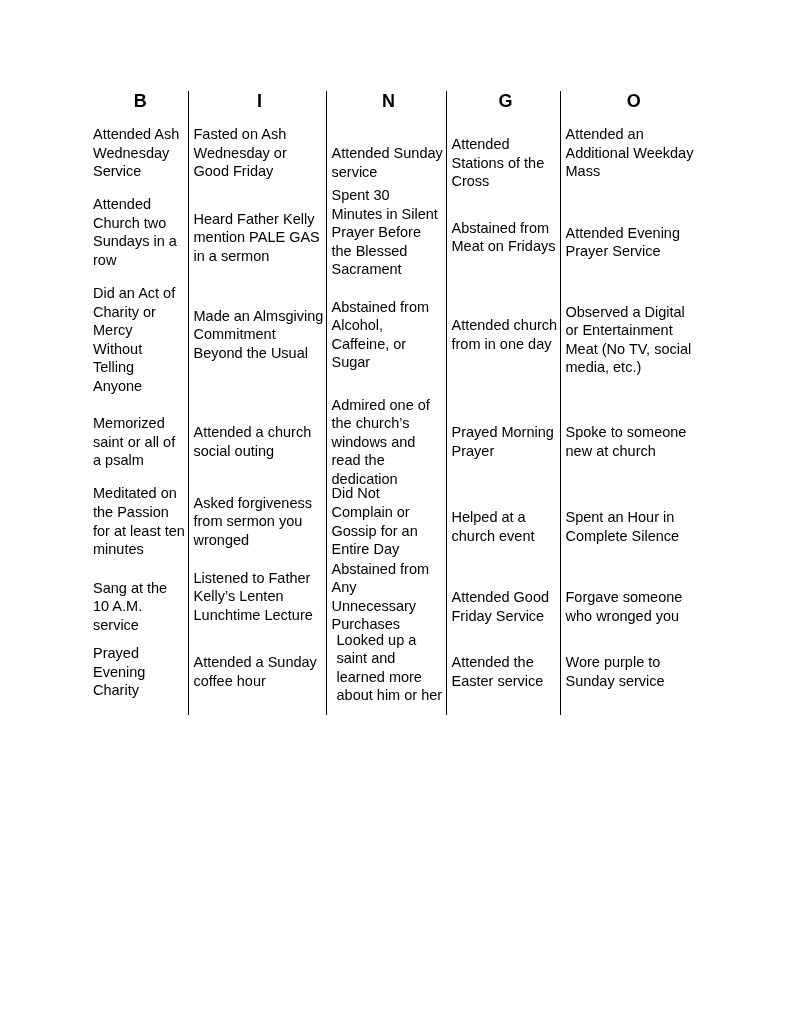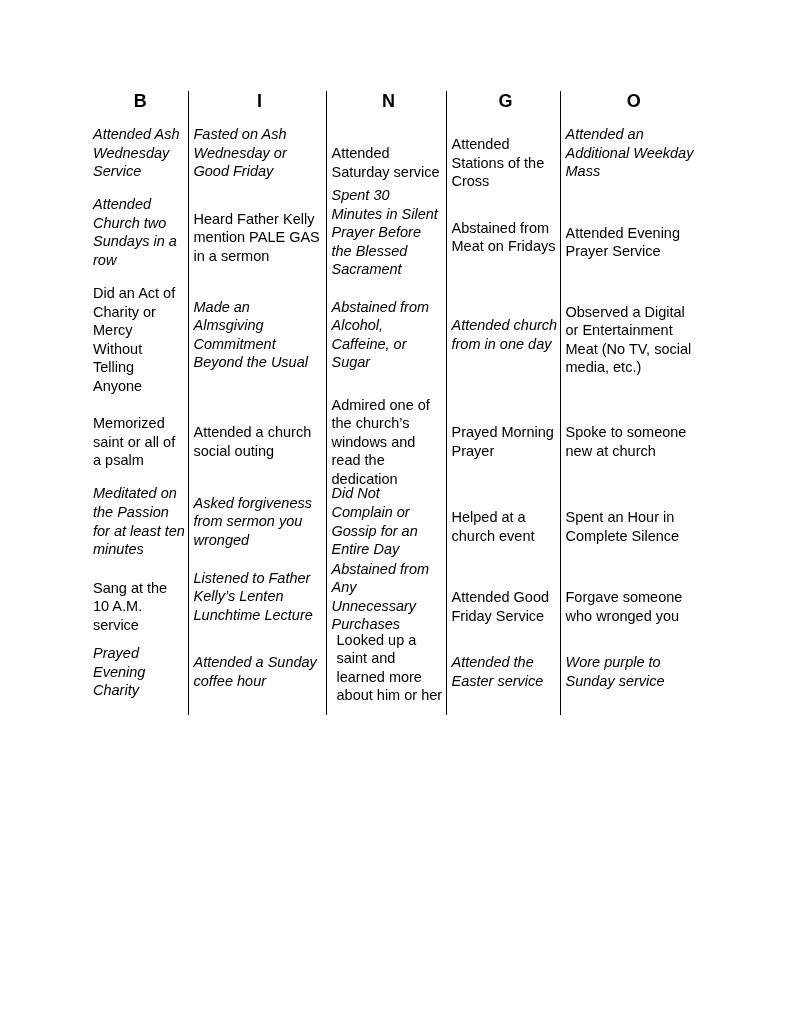--- a/index.html
+++ b/index.html
@@ -92,21 +92,21 @@
   tr.row-0 td { height: 66px; }
   tr.row-1 td { height: 76px; }
   tr.row-2 td { height: 76px; }
   tr.row-3 td { height: 76px; }
   tr.row-4 td { height: 76px; }
   tr.row-5 td { height: 66px; }
   tr.row-6 td { height: 76px; }
 
   
   .nudge-up   { position: relative; top: -9px; padding-left: 10px; }
-  .nudge-up-s { position: relative; top: -5px; font-style: italic; }
+  .nudge-up-s { position: relative; top: -5px; }
   .nudge-dn-s { position: relative; top: 5px; }
 </style>
 </head>
 <body>
 
 <div id="page">
 
   <div id="bingo-grid">
     <table class="grid-table">
       <colgroup>
@@ -138,21 +138,21 @@
       <tbody>
 
         <tr class="row-0">
           <td class="col-0">
               <span class="cell-text nudge-up-s">Attended Ash Wednesday Service</span>
             </td>
           <td class="col-1">
               <span class="cell-text nudge-up-s">Fasted on Ash Wednesday or Good Friday</span>
             </td>
           <td class="col-2">
-              <span class="cell-text nudge-dn-s">Attended Saturday service</span>
+              <span class="cell-text nudge-dn-s">Attended Sunday service</span>
             </td>
           <td class="col-3">
               <span class="cell-text nudge-dn-s">Attended Stations of the Cross</span>
             </td>
           <td class="col-4">
               <span class="cell-text nudge-up-s">Attended an Additional Weekday Mass</span>
             </td>
         </tr>
 
         <tr class="row-1">

